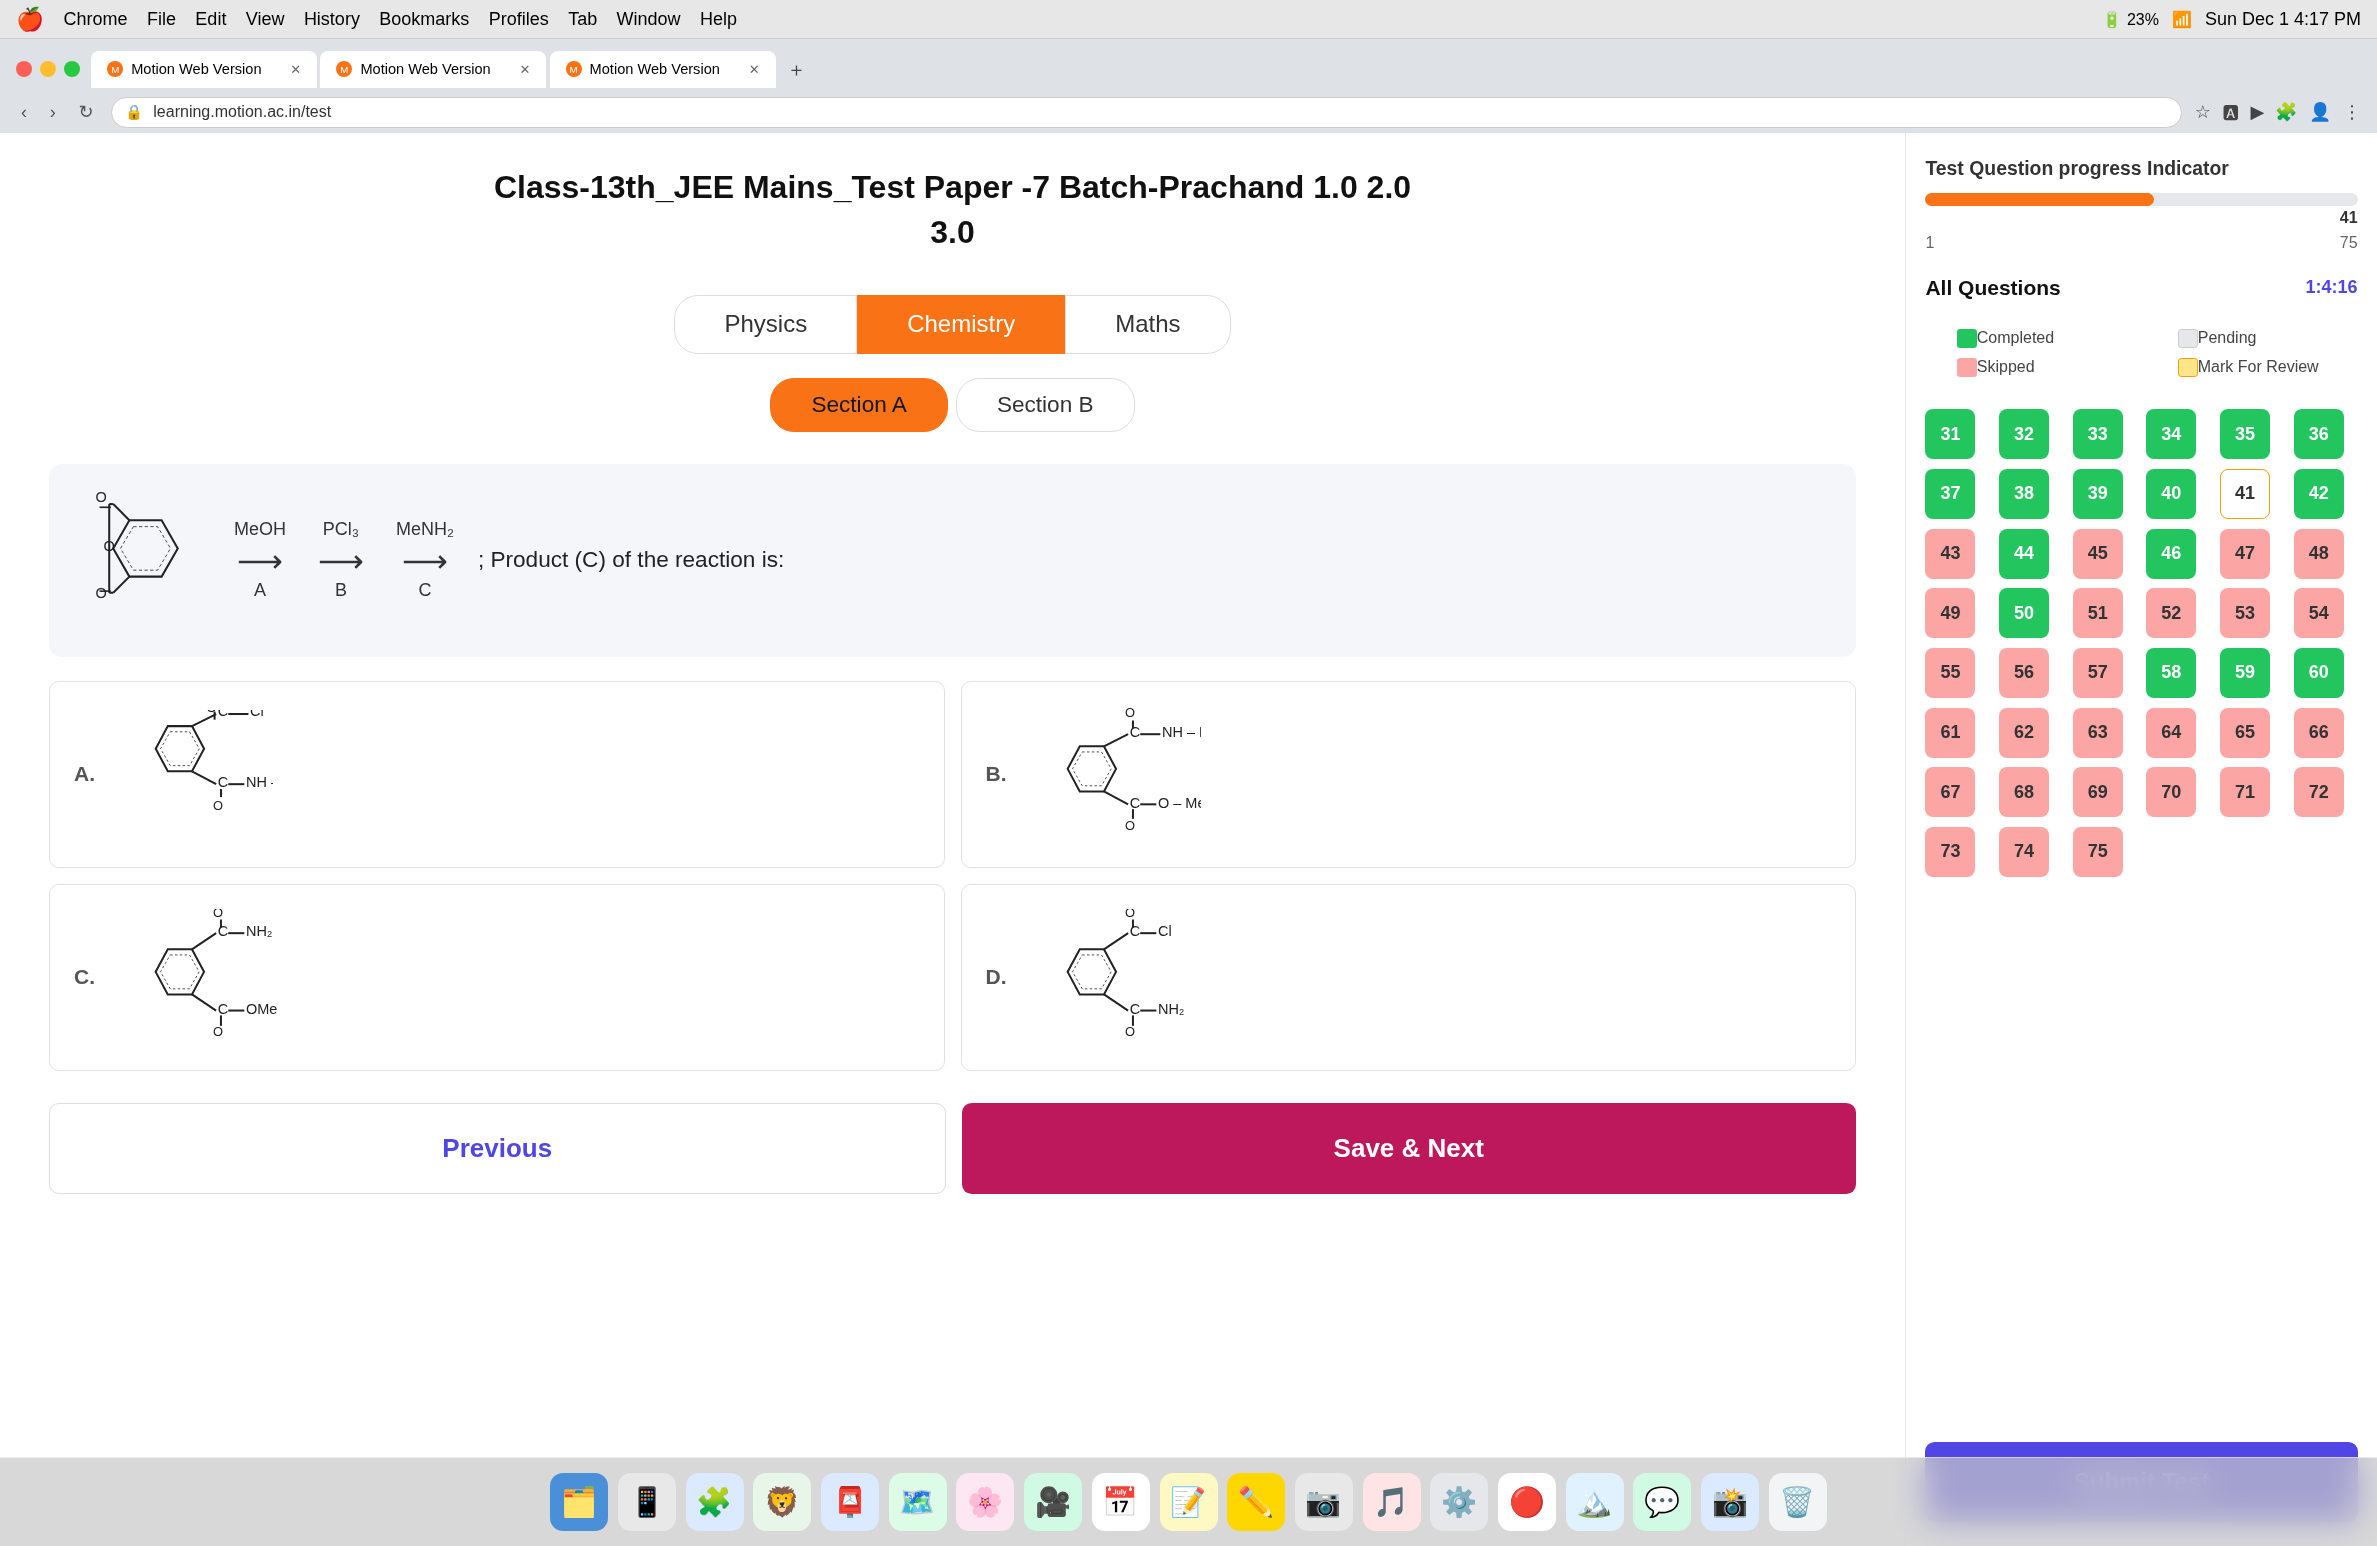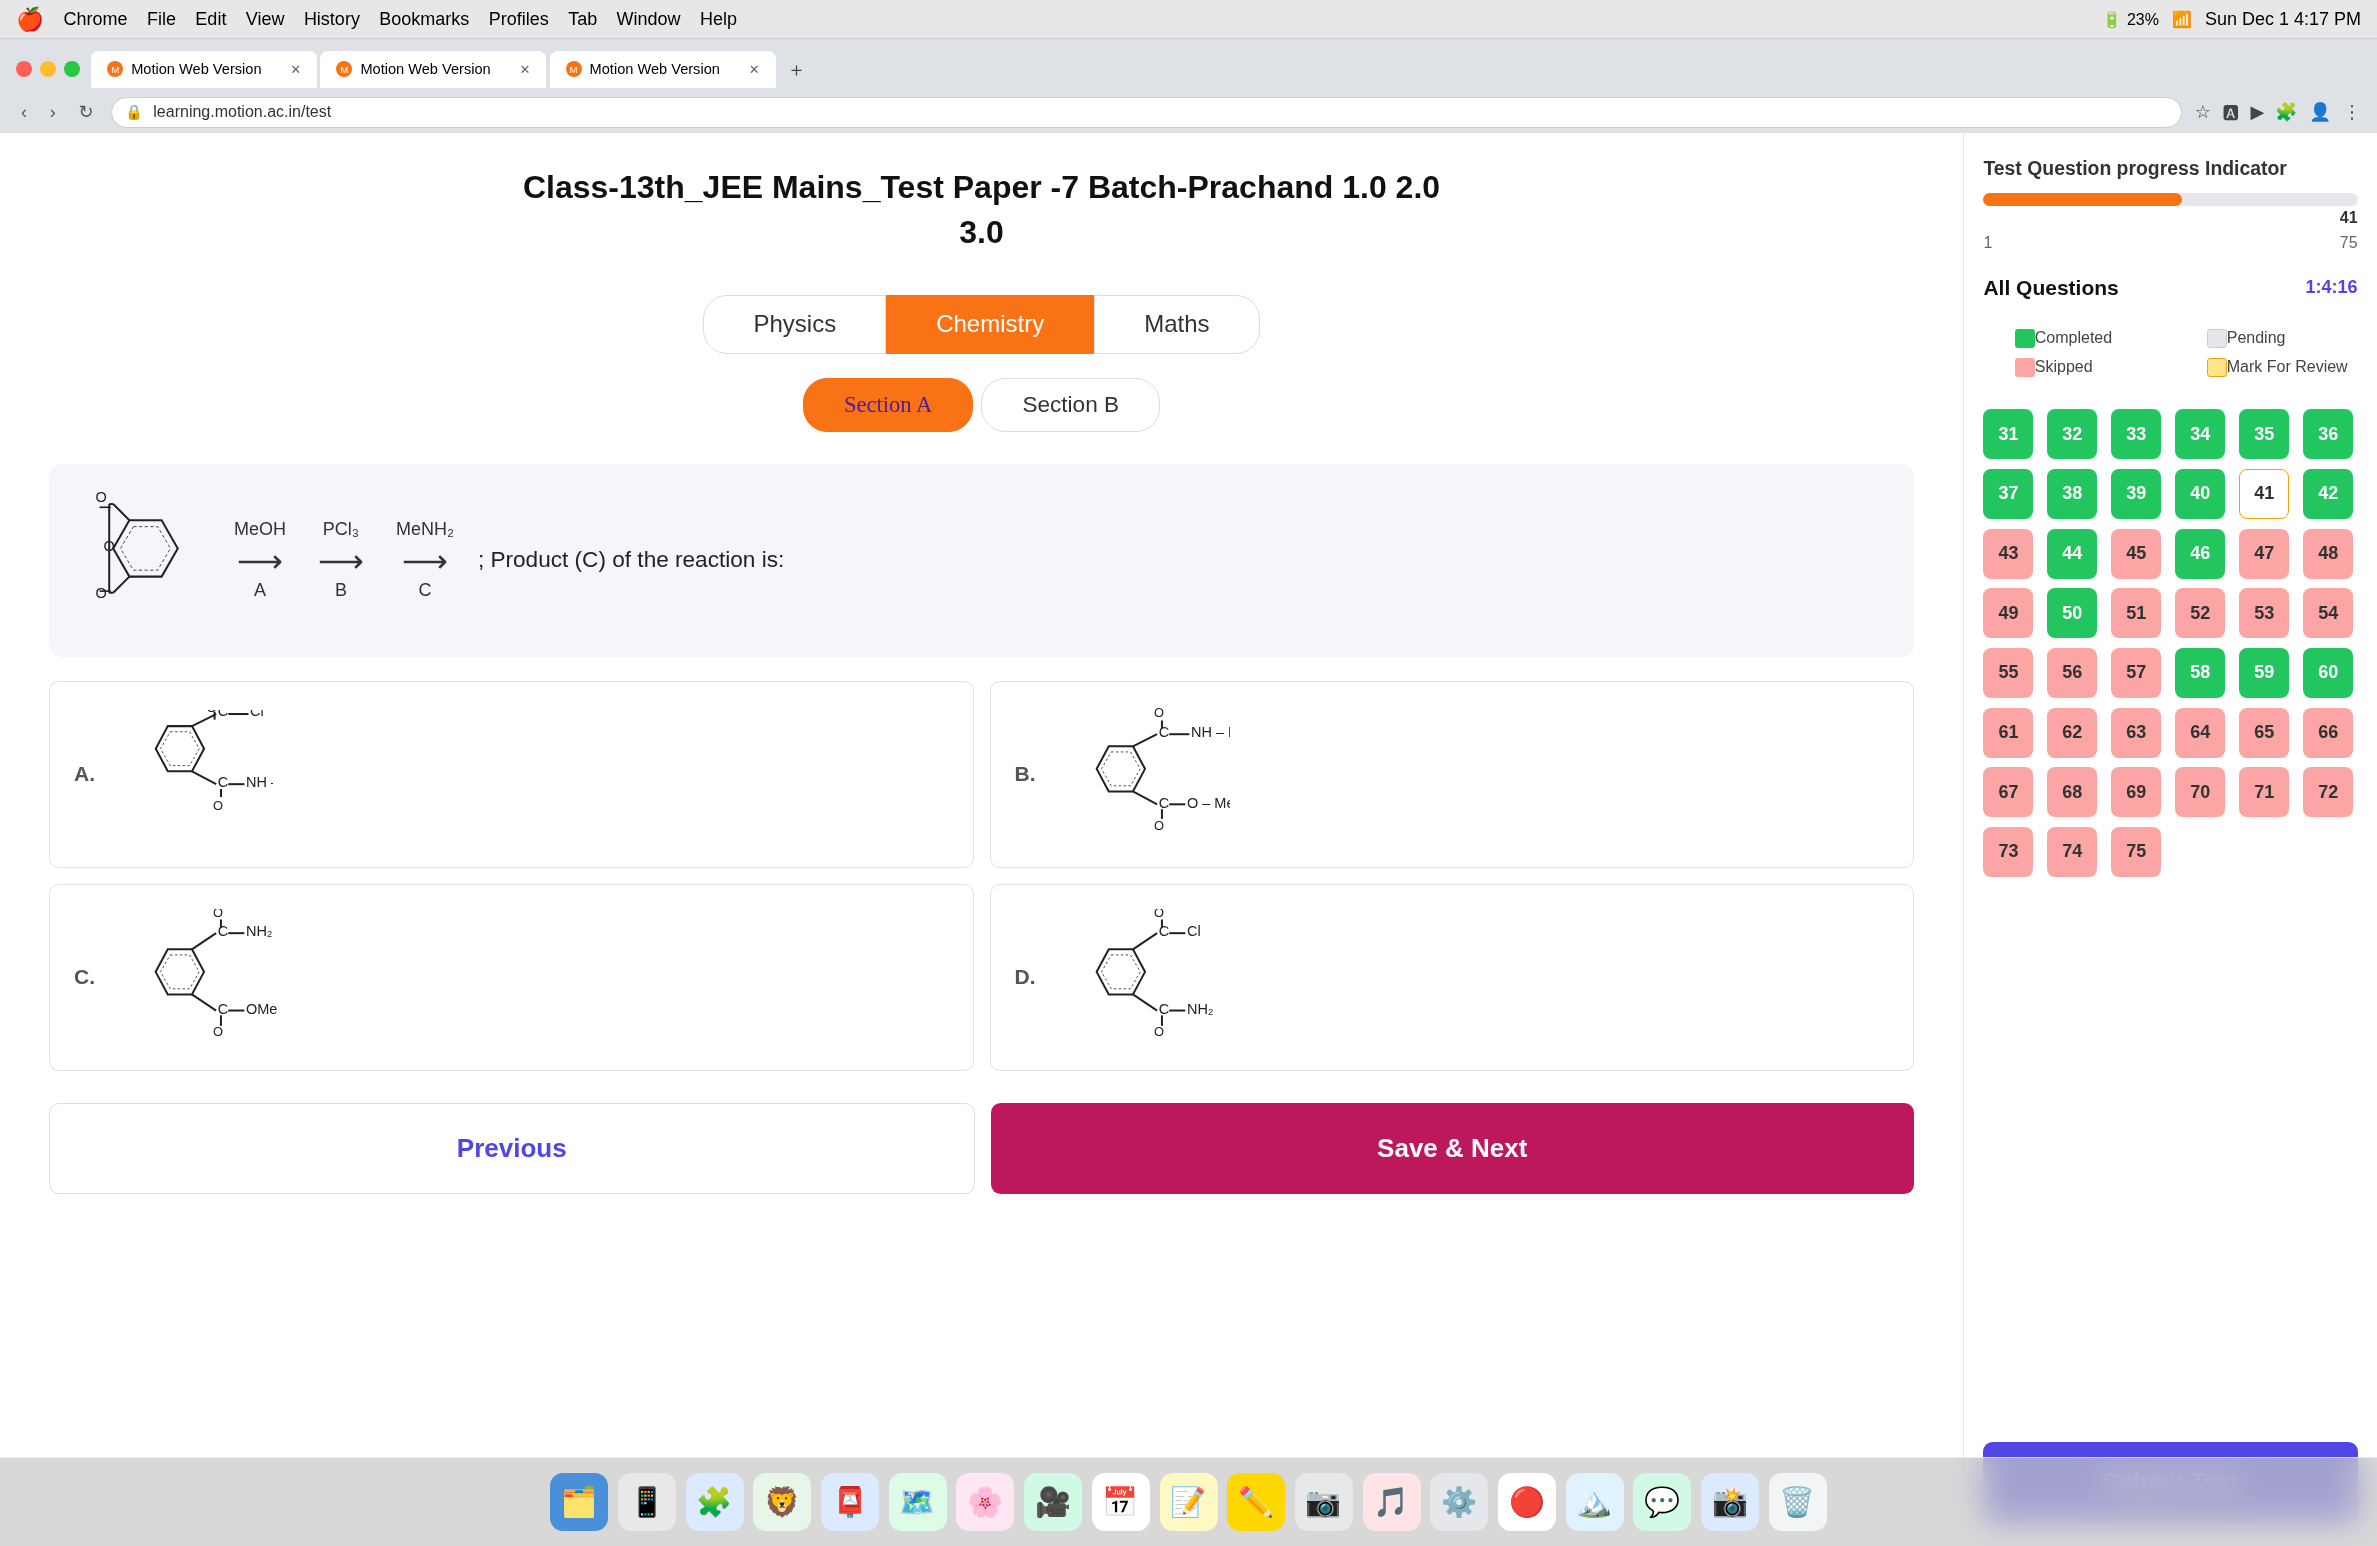--- a/index.html
+++ b/index.html
@@ -180,23 +180,22 @@
       border: 1.2px solid #ddd;
       background: #fff;
       font-size: 22.6px;
       cursor: pointer;
       color: #333;
       border-radius: 24px;
       margin: 0 4px;
     }
     .section-tab.active {
       background: #f97316;
-      color: #4c1d95;
+      color: #0f172a;
       border-color: #f97316;
-      font-family: Liberation Serif, serif;
     }
 
     
     .question-box {
       background: #f5f6fa;
       border-radius: 13px;
       padding: 32px;
       margin-bottom: 24px;
       font-size: 21px;
       color: #222;
@@ -255,21 +254,21 @@
       background: #be185d;
       border-radius: 9.7px;
       font-size: 26px;
       font-weight: 600;
       color: #fff;
       cursor: pointer;
     }
 
     
     .right-panel {
-      width: 414px;
+      width: 472px;
       background: #fff;
       border-left: 0.8px solid #e5e7eb;
       padding: 24px 19.4px;
       display: flex;
       flex-direction: column;
       gap: 16px;
       overflow-y: auto;
     }
 
     .progress-section {

